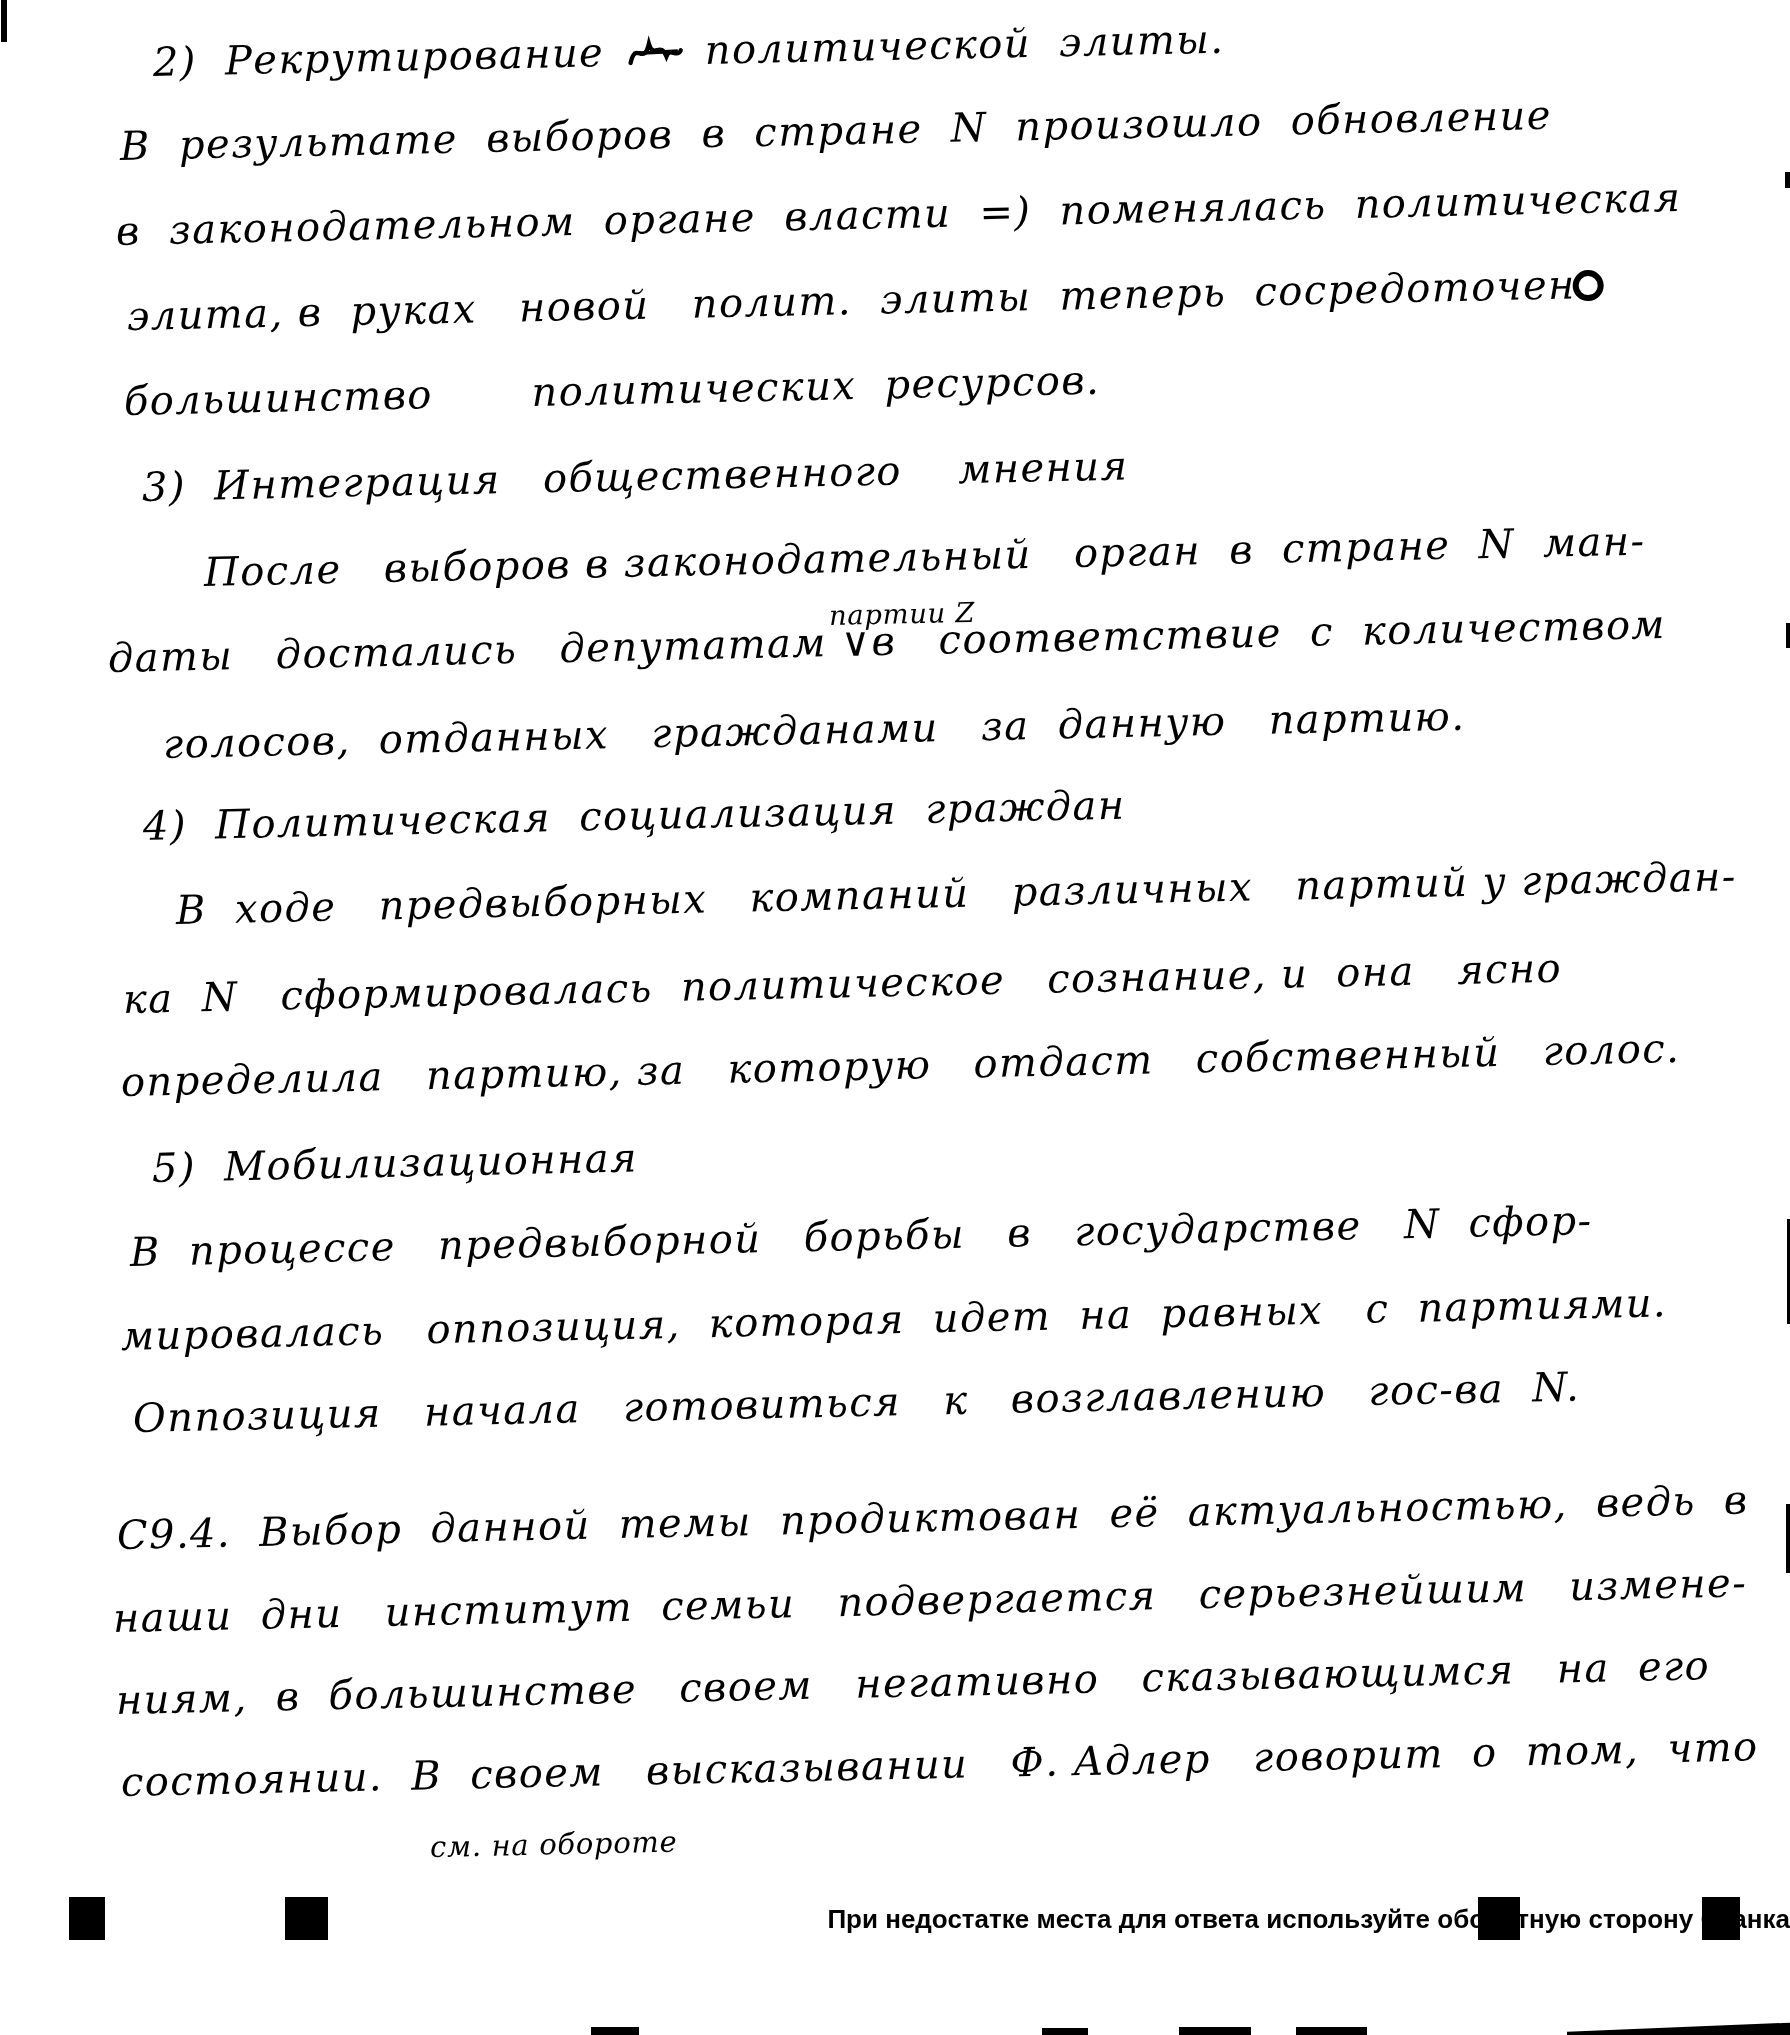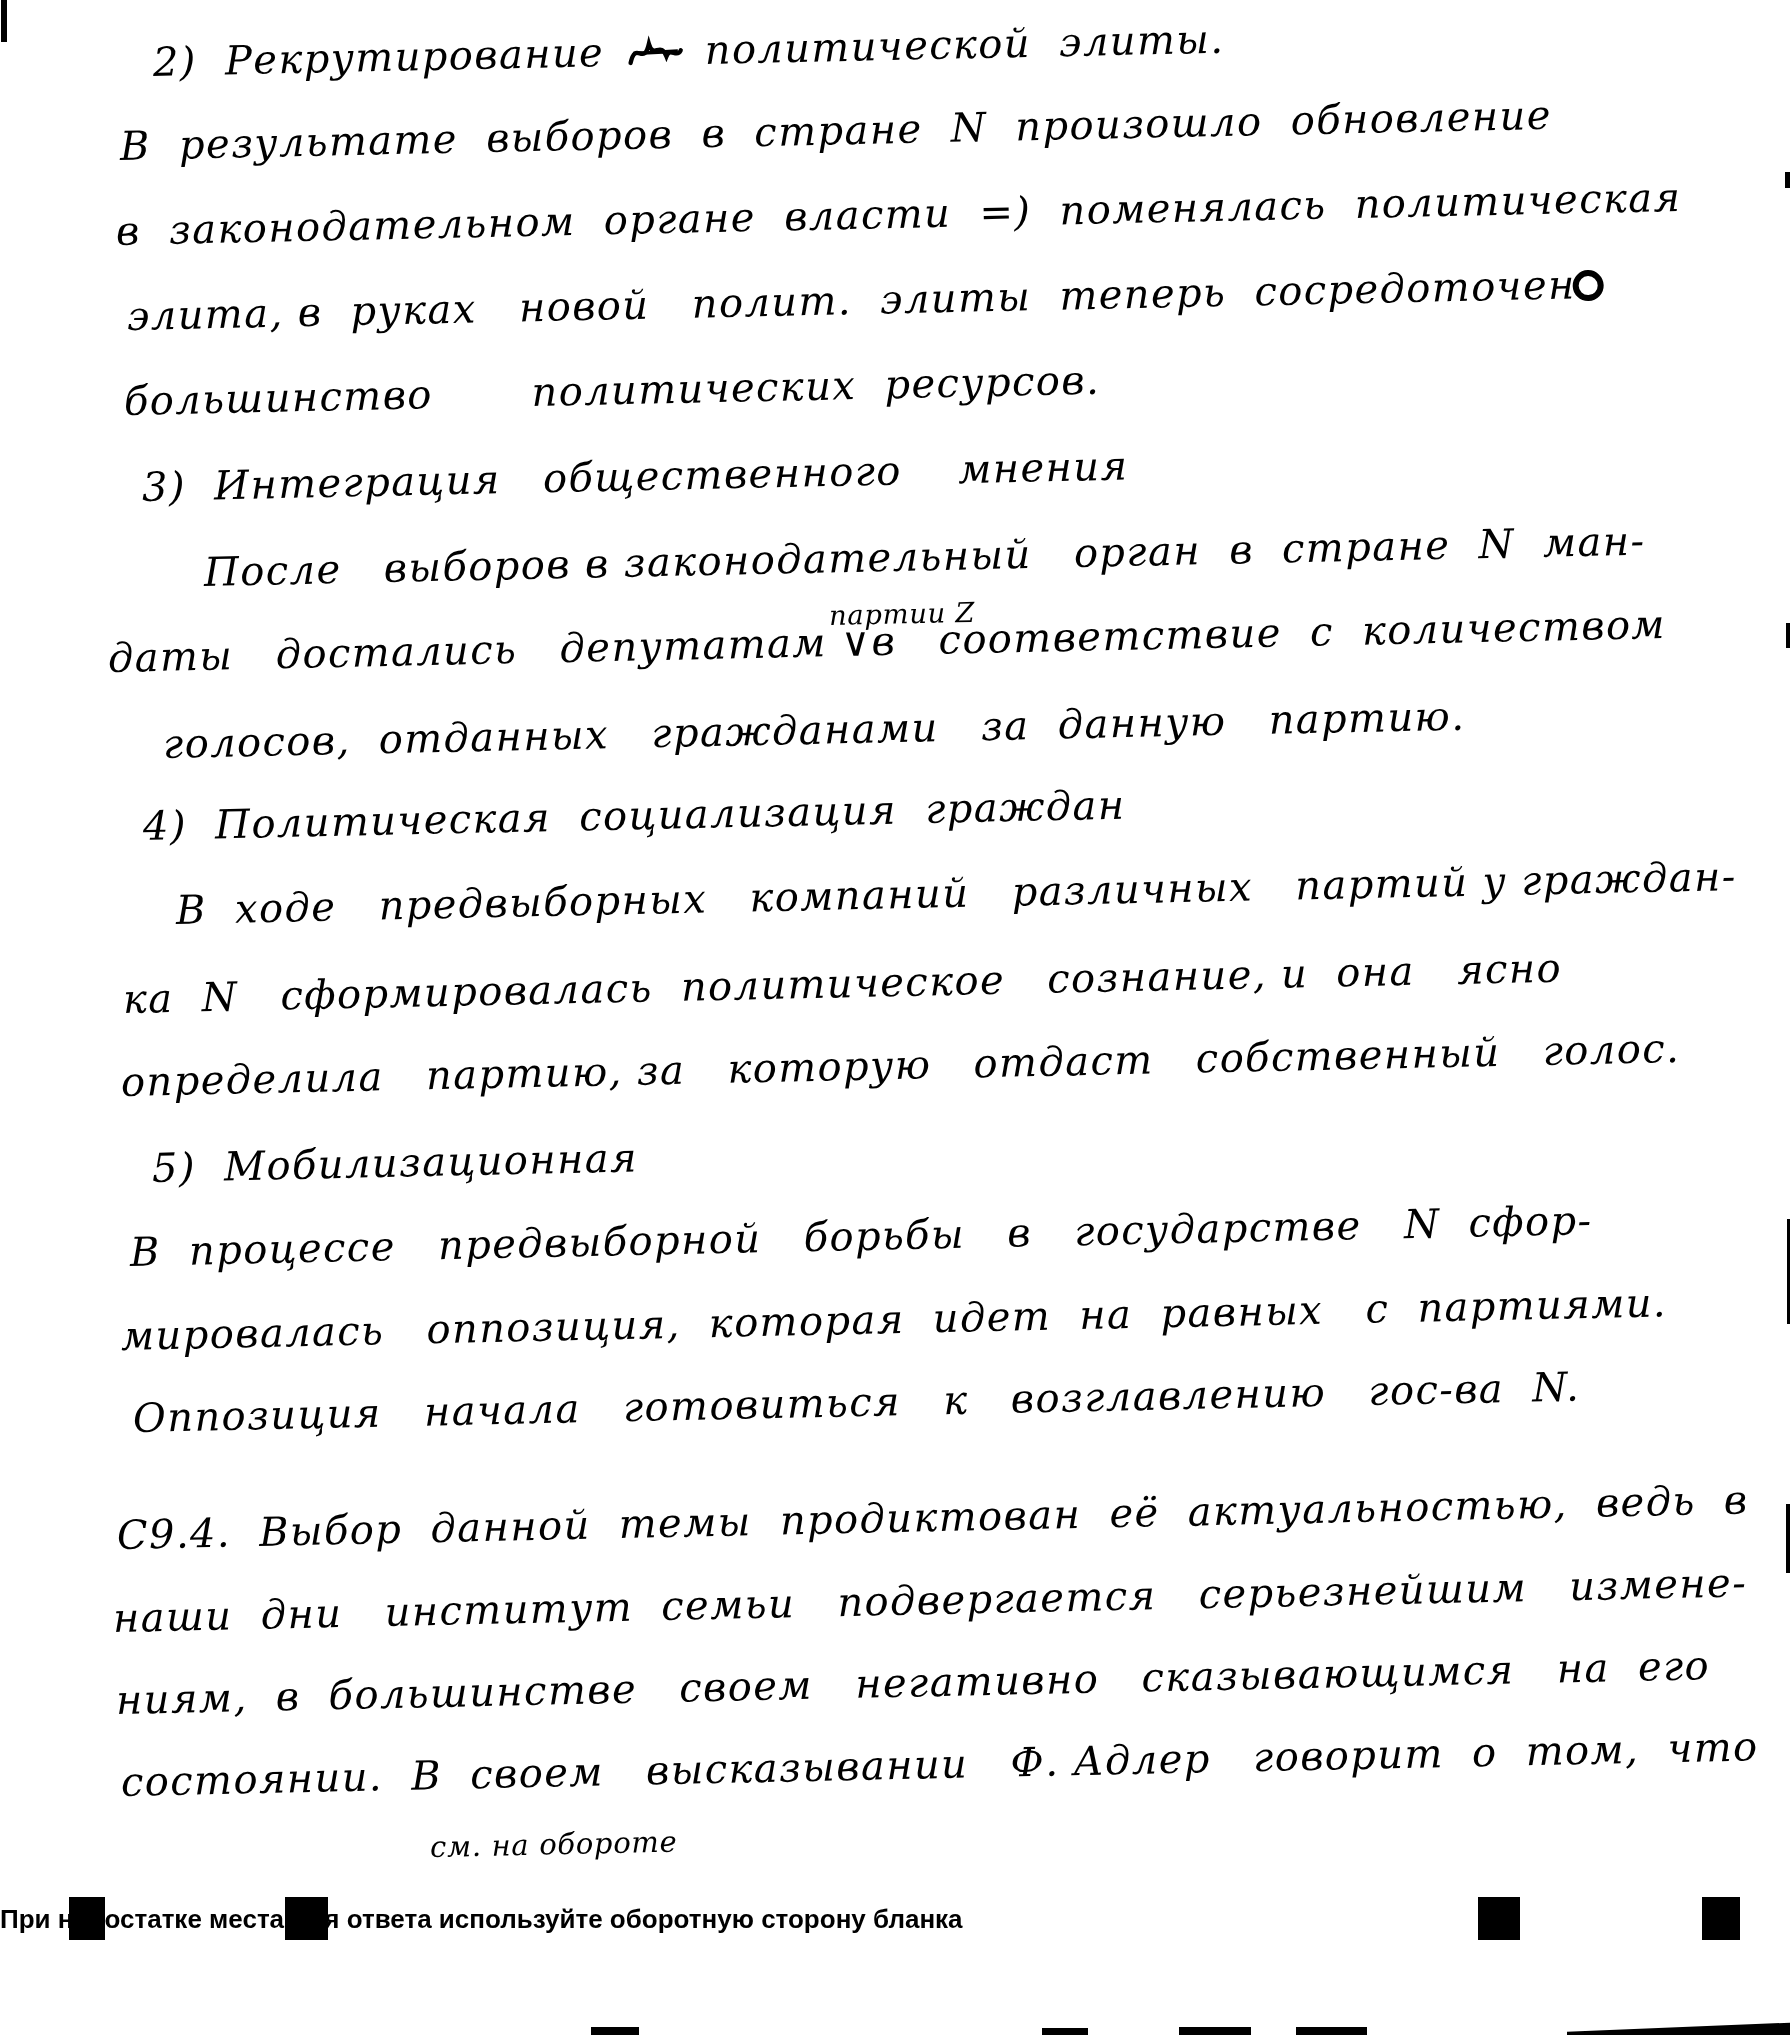--- a/index.html
+++ b/index.html
@@ -28,21 +28,21 @@
   .hw-small{font-size:27.4px;letter-spacing:0.7px;}
   .hw-note{font-size:29px;letter-spacing:0.7px;}
   .scrib{display:inline-block;vertical-align:-5.8px;margin:0 7.2px;}
   .blot{
     display:inline-block;width:19px;height:19px;
     border:6.5px solid #000;border-radius:50%;
     vertical-align:-2.9px;margin-left:-2.9px;
   }
   .footer-text{
     position:absolute;left:0;right:0;top:1904px;
-    text-align:left;
+    text-align:right;
     font-family:"Liberation Sans", sans-serif;
     font-weight:600;font-size:26px;color:#000;
   }
   .sq{position:absolute;top:1897px;height:43px;background:#000;}
   .artifact{position:absolute;background:#000;}
   .wedge{
     position:absolute;background:#000;
     clip-path:polygon(0 75%, 100% 5%, 100% 100%, 0 100%);
   }
 </style>

